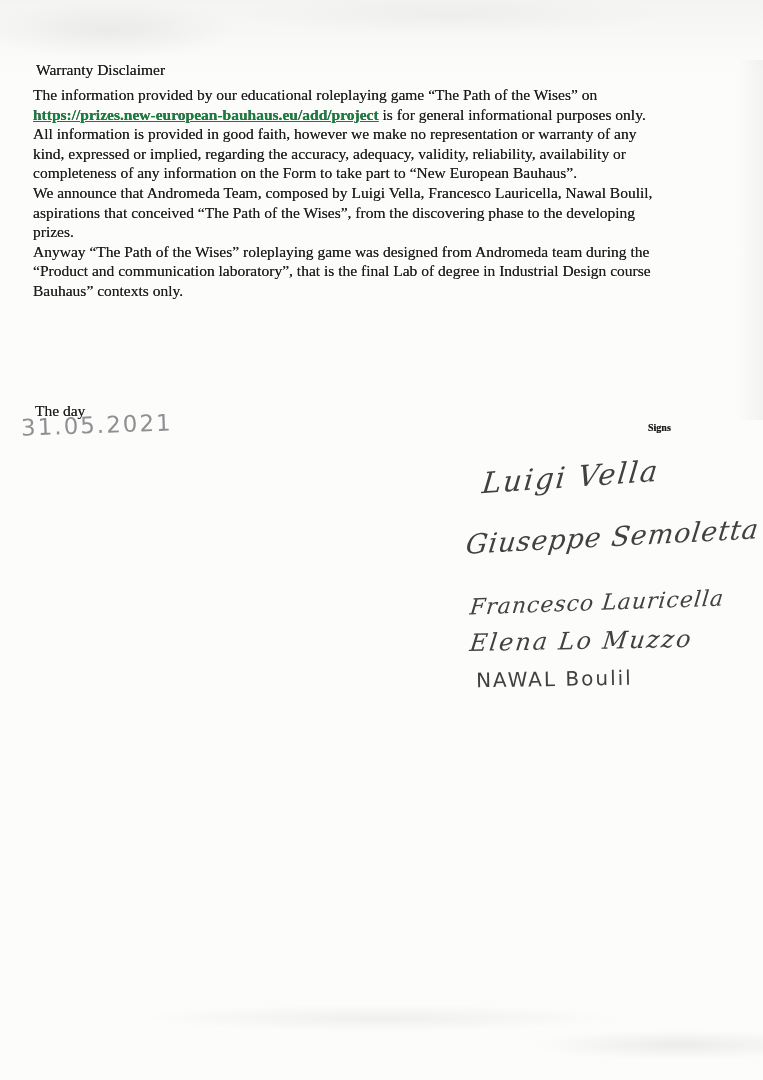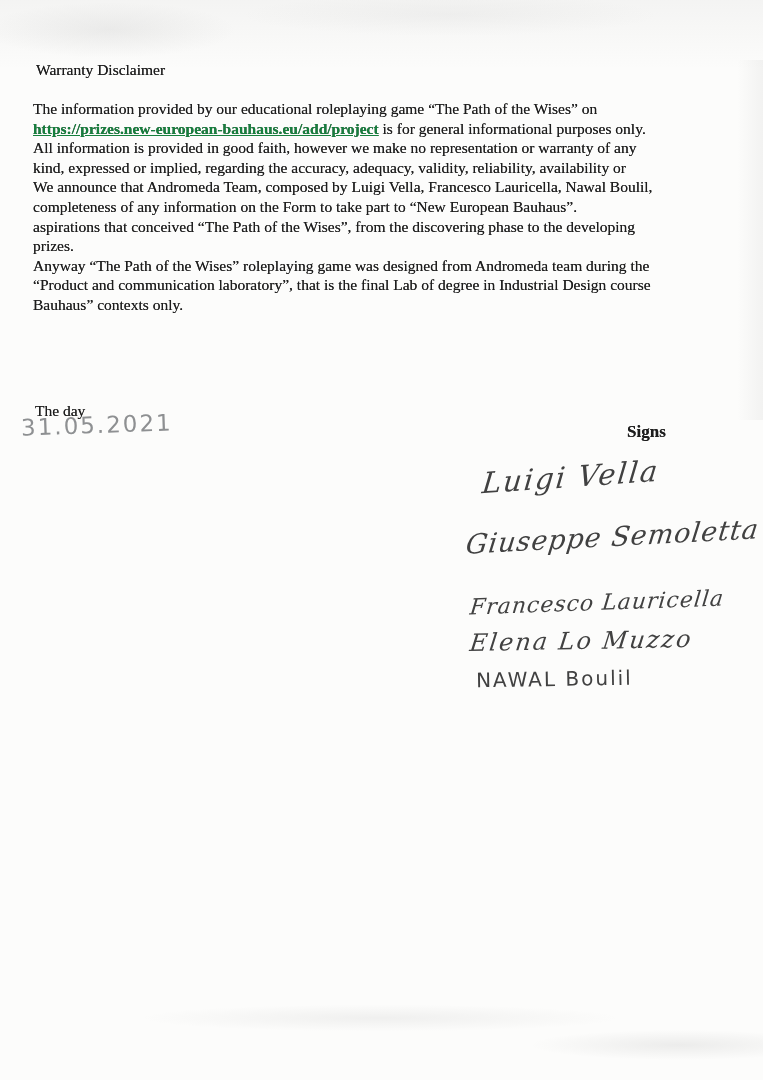--- a/index.html
+++ b/index.html
@@ -31,40 +31,40 @@
       radial-gradient(ellipse 320px 18px at 380px 18px, rgba(130,130,130,0.10), transparent 75%),
       radial-gradient(ellipse 200px 20px at 680px 45px, rgba(120,120,120,0.12), transparent 75%);
     pointer-events:none;
   }
   .doc-title {
     position:absolute; left:36px; top:61px;
     font-size:15.5px; font-weight:normal; margin:0;
     text-shadow:0 0 0.6px rgba(25,25,25,0.85);
   }
   .doc-body {
-    position:absolute; left:33px; top:99px; width:712px;
+    position:absolute; left:33px; top:85px; width:712px;
     font-size:15.5px; line-height:19.6px;
     text-shadow:0 0 0.6px rgba(25,25,25,0.8);
   }
   .line { display:block; white-space:nowrap; }
   .url { font-weight:bold; text-decoration:underline; color:#15803d; }
   .day-label {
     position:absolute; left:35px; top:402px;
     font-size:15.5px; text-shadow:0 0 0.6px rgba(25,25,25,0.8);
   }
   .hand-date {
     position:absolute; left:21px; top:412px;
     font-family:"DejaVu Sans", sans-serif;
     font-size:23px; color:#8e9092;
     letter-spacing:2px;
     transform:rotate(-2deg);
   }
   .signs-label {
-    position:absolute; left:627px; top:422px;
-    font-size:17px; font-weight:600;
+    position:absolute; left:648px; top:422px;
+    font-size:10px; font-weight:600;
     text-shadow:0 0 0.5px rgba(25,25,25,0.8);
   }
   .sig {
     position:absolute;
     font-family:"DejaVu Serif", serif;
     font-style:italic;
     color:#414141;
     white-space:nowrap;
   }
   .sig-1 { left:482px; top:460px; font-size:29px; letter-spacing:2px; transform:rotate(-4deg) skewX(-10deg); }
@@ -86,22 +86,22 @@
   <div class="noise-right"></div>
   <div class="noise-bottom"></div>
 
   <h1 class="doc-title">Warranty Disclaimer</h1>
 
   <div class="doc-body">
     <span class="line">The information provided by our educational roleplaying game “The Path of the Wises” on</span>
     <span class="line"><span class="url">https://prizes.new-european-bauhaus.eu/add/project</span><span> is for general informational purposes only.</span></span>
     <span class="line">All information is provided in good faith, however we make no representation or warranty of any</span>
     <span class="line">kind, expressed or implied, regarding the accuracy, adequacy, validity, reliability, availability or</span>
+    <span class="line">completeness of any information on the Form to take part to “New European Bauhaus”.</span>
     <span class="line">We announce that Andromeda Team, composed by Luigi Vella, Francesco Lauricella, Nawal Boulil,</span>
-    <span class="line">completeness of any information on the Form to take part to “New European Bauhaus”.</span>
     <span class="line">aspirations that conceived “The Path of the Wises”, from the discovering phase to the developing</span>
     <span class="line">prizes.</span>
     <span class="line">Anyway “The Path of the Wises” roleplaying game was designed from Andromeda team during the</span>
     <span class="line">“Product and communication laboratory”, that is the final Lab of degree in Industrial Design course</span>
     <span class="line">Bauhaus” contexts only.</span>
   </div>
 
   <div class="day-label">The day</div>
   <div class="hand-date">31.05.2021</div>
   <div class="signs-label">Signs</div>

